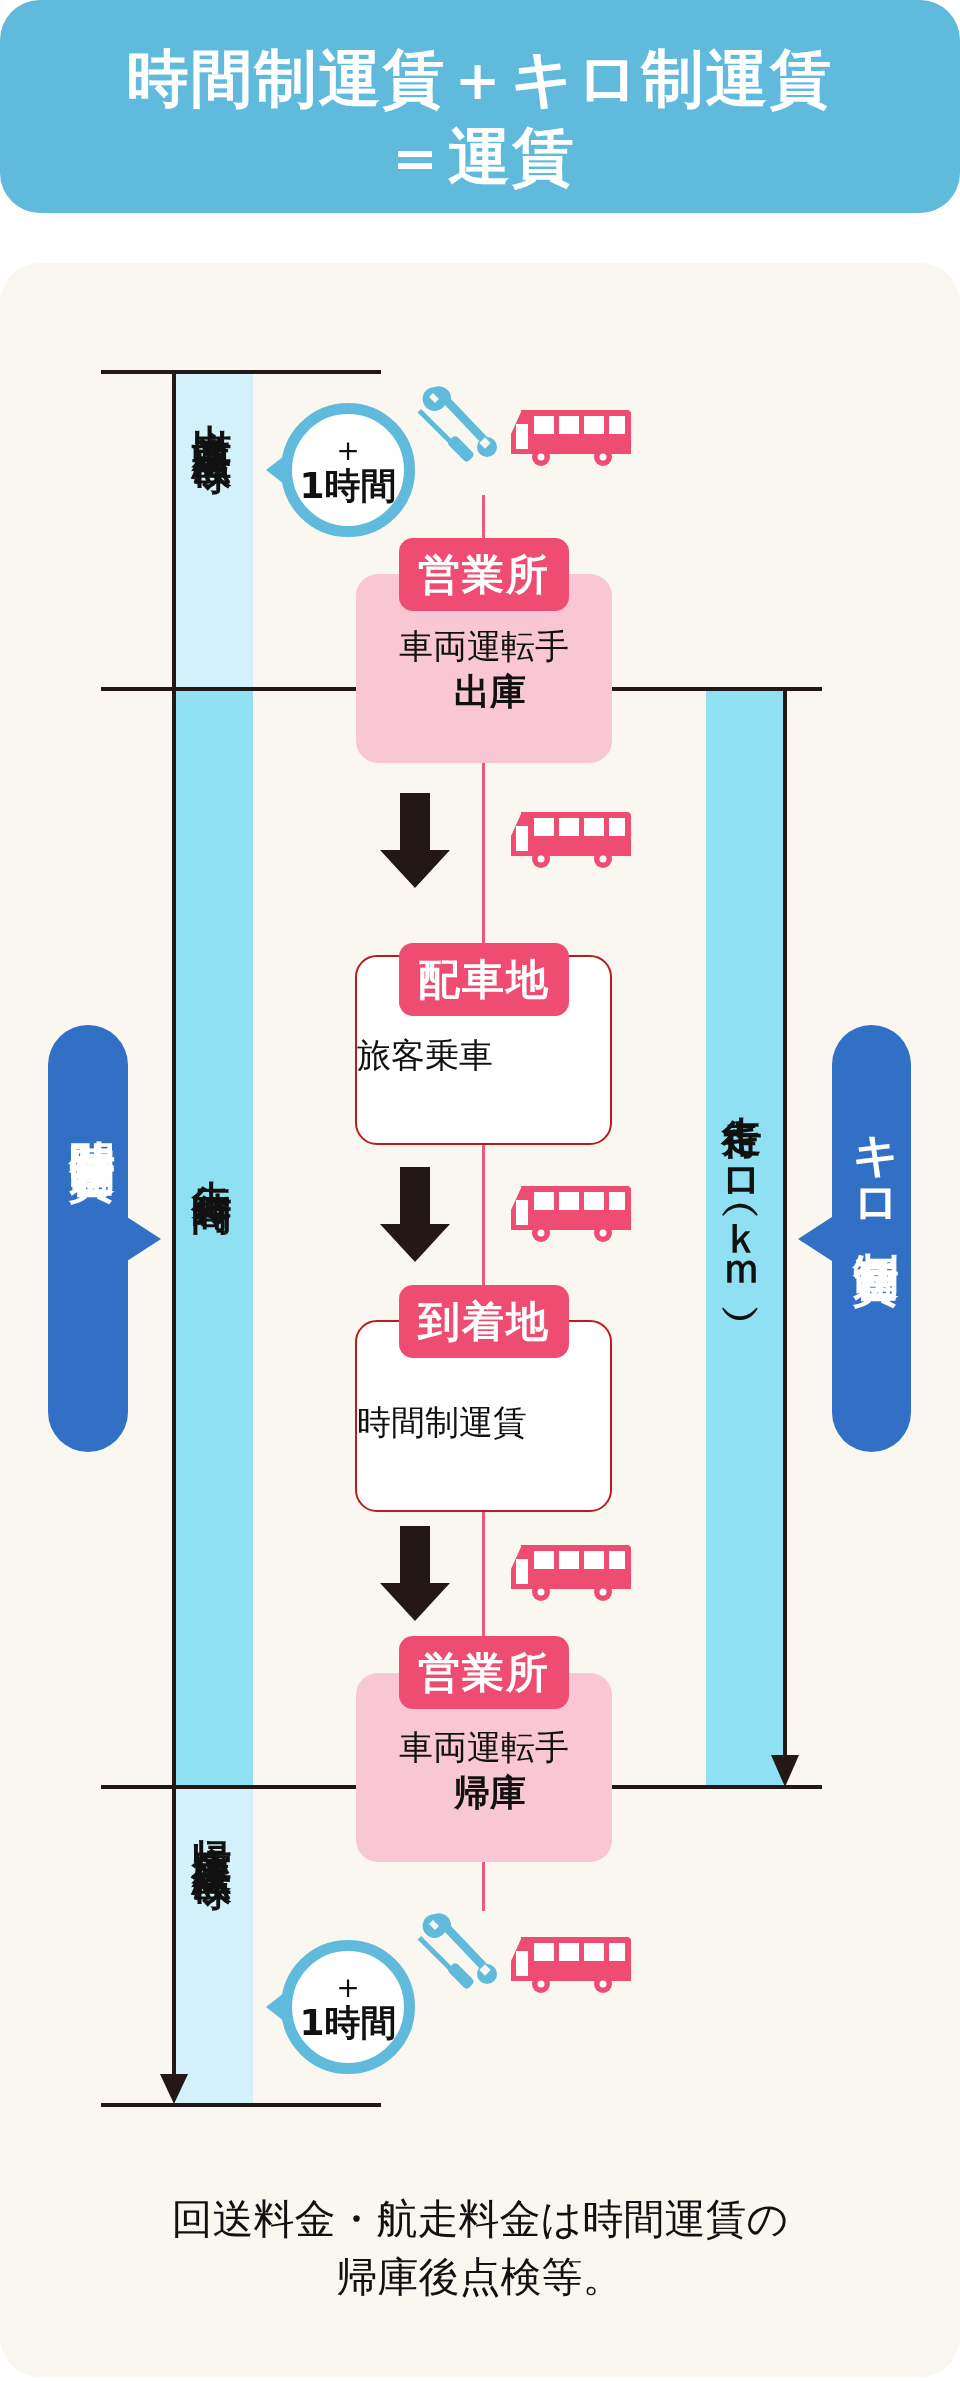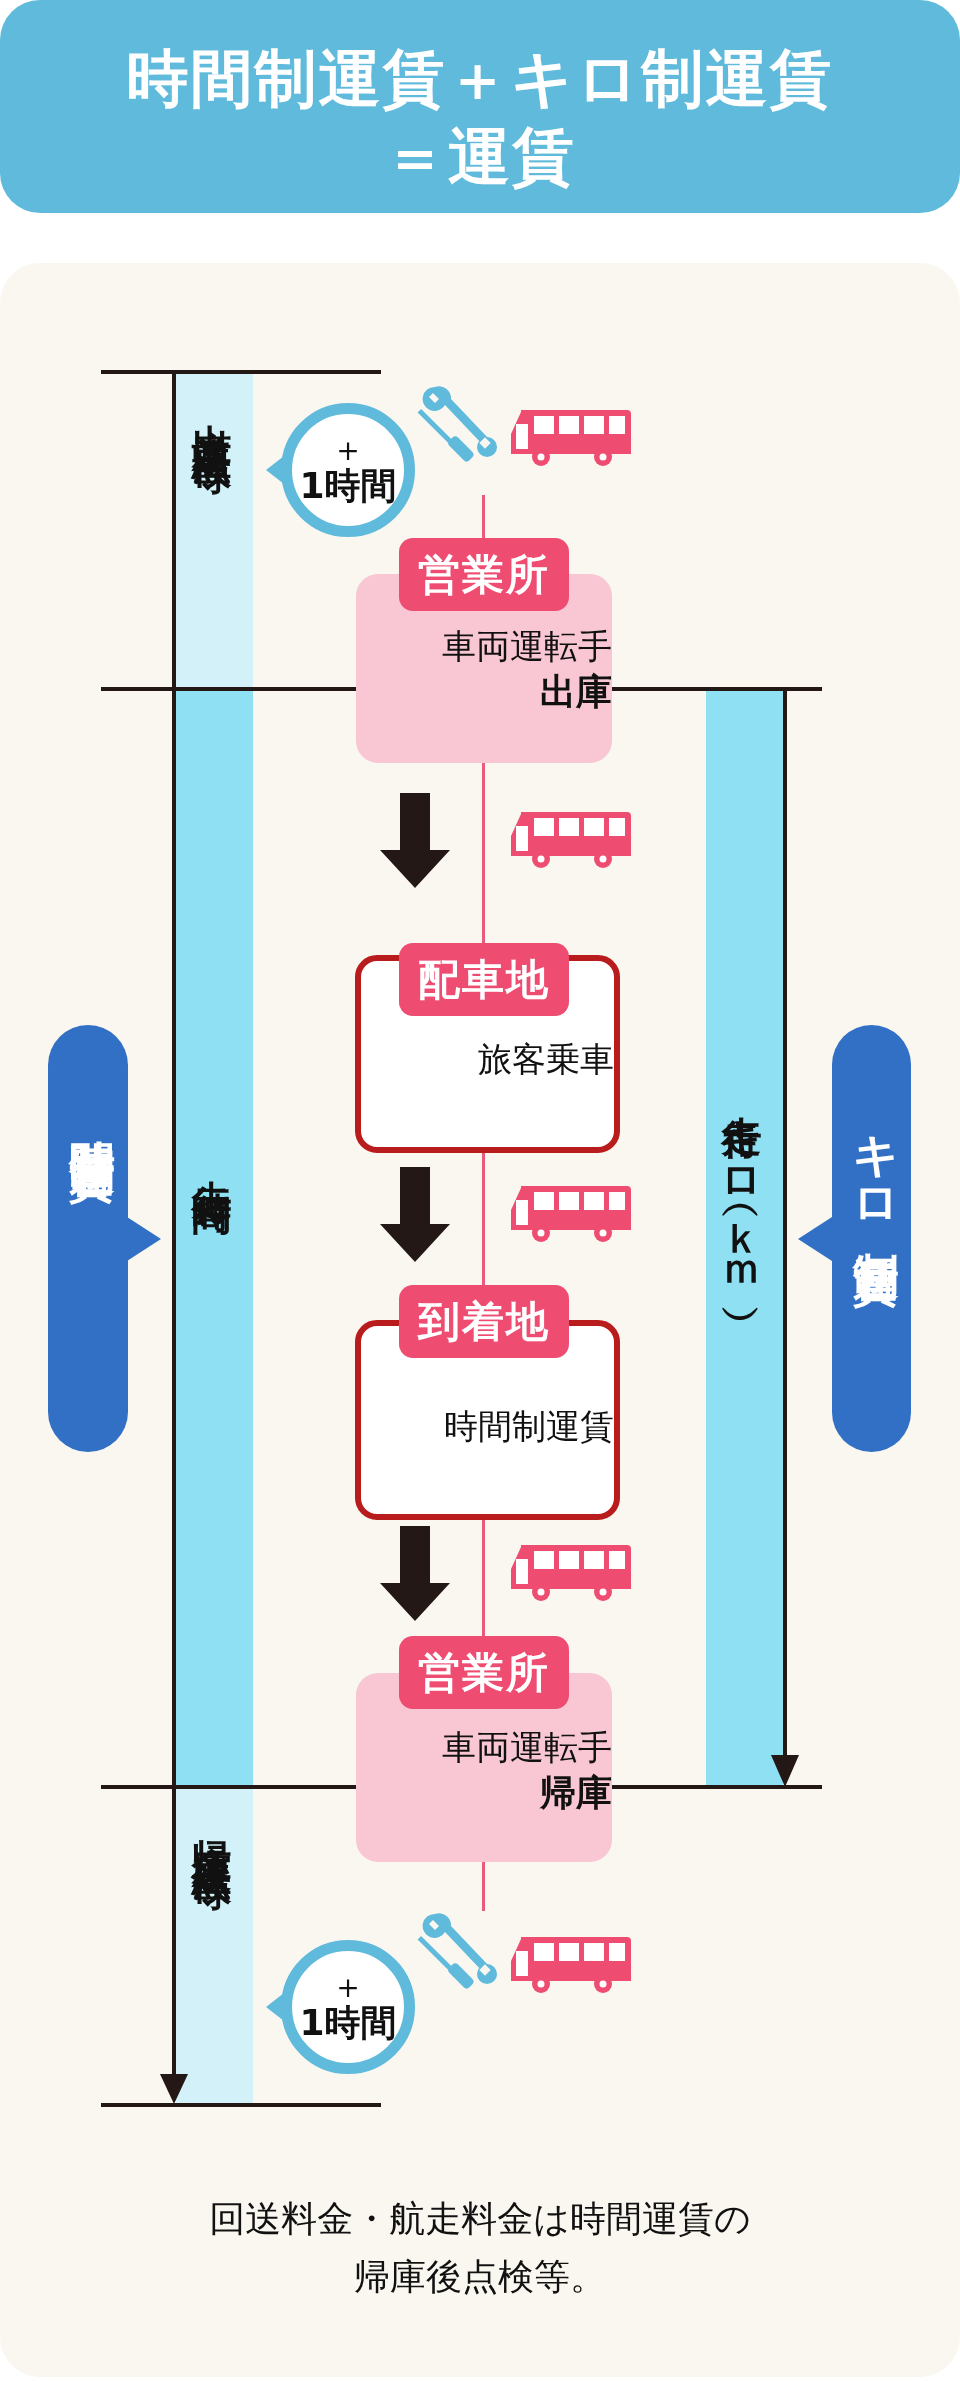--- a/index.html
+++ b/index.html
@@ -19,28 +19,28 @@
            font-size:40px; letter-spacing:6px; }
   .pill { background:#3270c5; border-radius:40px; color:#fff; }
   .pill .vtext { color:#fff; font-size:46px; letter-spacing:4px; }
   .pill-arrow { width:0; height:0; border-top:22px solid transparent; border-bottom:22px solid transparent; }
   .bubble { width:112px; height:112px; border:11px solid #5fbadb; border-radius:50%; background:#fff;
             text-align:center; font-weight:bold; color:#111; }
   .bubble .plus { display:block; font-size:34px; line-height:34px; margin-top:18px; font-weight:normal; }
   .bubble .hrs { display:block; font-size:36px; line-height:40px; }
   .bubble-tail { width:0; height:0; border-top:14px solid transparent; border-bottom:14px solid transparent; border-right:18px solid #5fbadb; }
   .cline { width:3px; background:#ea5a7c; left:482px; }
-  .box-pink { left:356px; width:256px; background:#f9c7d3; border-radius:22px; text-align:right; color:#111; }
-  .box-white { left:355px; width:253px; background:#fff; border:6px solid #b91c1c; border-radius:22px; text-align:right; color:#111; }
+  .box-pink { left:356px; width:256px; background:#f9c7d3; border-radius:22px; text-align:center; color:#111; }
+  .box-white { left:355px; width:253px; background:#fff; border:2px solid #b91c1c; border-radius:22px; text-align:left; color:#111; }
   .badge { left:399px; width:170px; height:73px; background:#ef4c72; border-radius:14px; color:#fff;
            font-weight:bold; font-size:42px; line-height:73px; text-align:center; letter-spacing:2px; }
   .box-sub { display:block; font-size:34px; line-height:44px; }
   .box-main { display:block; font-size:36px; line-height:48px; font-weight:bold;padding-left:12px; }
   .box-white .box-sub { line-height:60px; }
-  .note { left:0; width:960px; top:2190px; text-align:center; font-size:36px; line-height:58px; color:#111; }
+  .note { left:0; width:960px; top:2190px; text-align:center; font-size:41px; line-height:58px; color:#111; }
 </style>
 </head>
 <body>
 
 <div class="abs title-box">
   <span class="title-line l1">時間制運賃＋キロ制運賃</span>
   <span class="title-line">＝運賃</span>
 </div>
 
 <div class="abs panel"></div>

